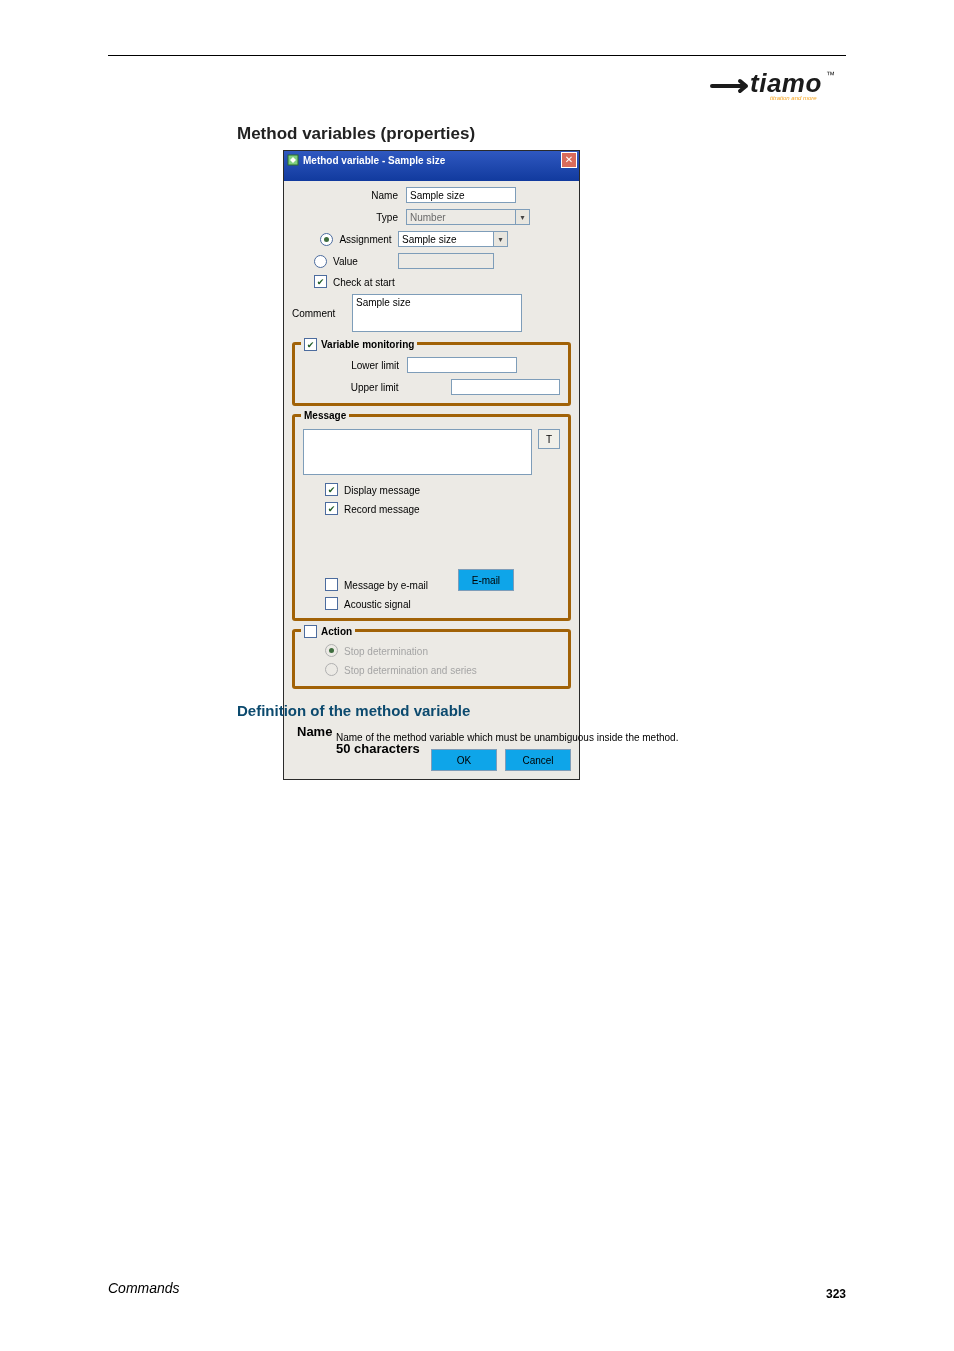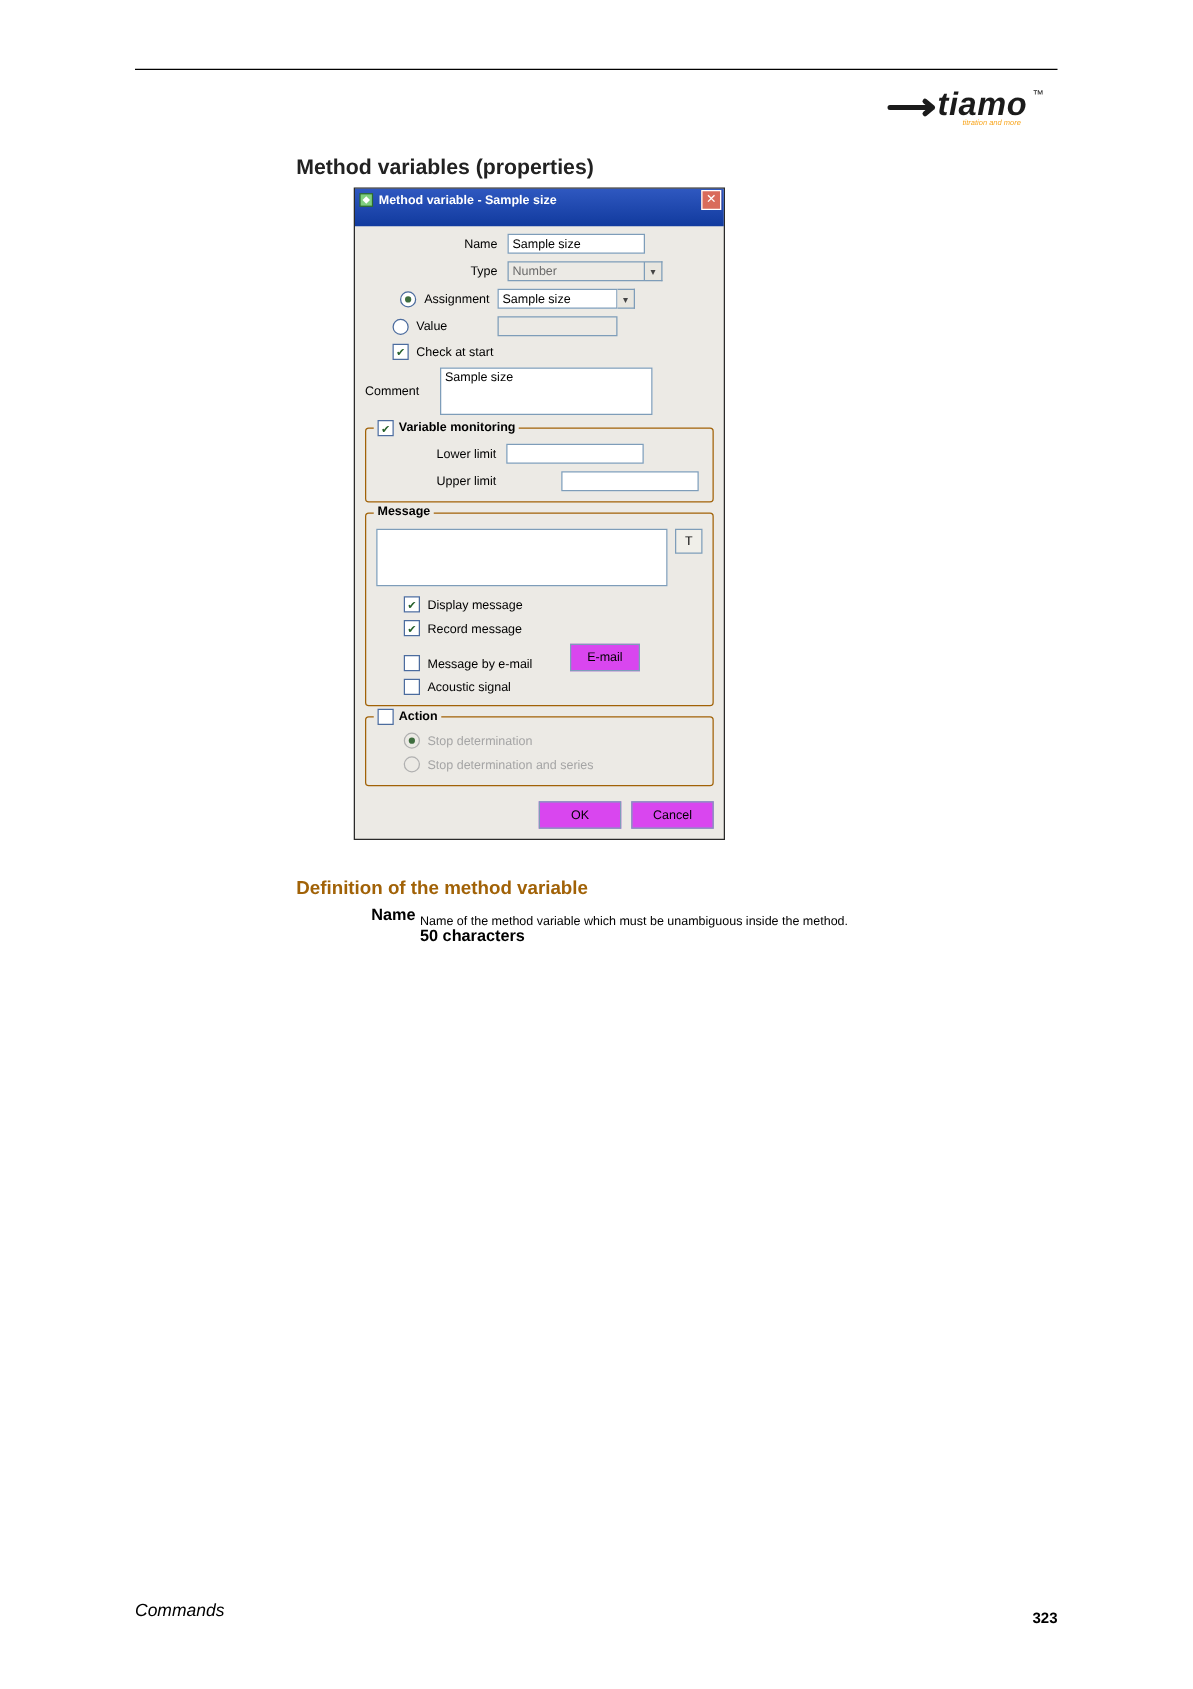--- a/index.html
+++ b/index.html
@@ -187,21 +187,21 @@
     border: 1px solid #7e9db9;
     background: #fff;
     width: 170px;
     height: 38px;
     padding: 2px 3px;
     font-size: 10px;
     box-sizing: border-box;
     overflow: hidden;
   }
   .fieldset {
-    border: 1px solid #a16207;
+    border: 3px solid #a16207;
     border-radius: 3px;
     position: relative;
     padding: 12px 8px 8px 8px;
     margin-bottom: 8px;
   }
   .fieldset-legend {
     position: absolute;
     top: -7px;
     left: 6px;
     background: #eceae5;
@@ -239,40 +239,41 @@
     align-items: center;
     justify-content: center;
   }
   .disabled-text {
     color: #a5a5a5;
   }
   .btn {
     height: 20px;
     min-width: 64px;
     border: 1px solid #7e9db9;
-    background: #d946ef;
+    background: #0ea5e9;
     font-size: 10px;
     display: inline-flex;
     align-items: center;
     justify-content: center;
     border-radius: 0;
+    margin-top: 48px;
   }
   .btn-row {
     display: flex;
     justify-content: flex-end;
     gap: 8px;
     padding-top: 4px;
   }
   .heading-2 {
     position: absolute;
     top: 702px;
     left: 237px;
     font-size: 15px;
     font-weight: bold;
-    color: #a16207;
+    color: #0c4a6e;
   }
   .def-name {
     position: absolute;
     top: 724px;
     left: 297px;
     font-size: 13px;
     font-weight: bold;
   }
   .def-sub {
     position: absolute;

